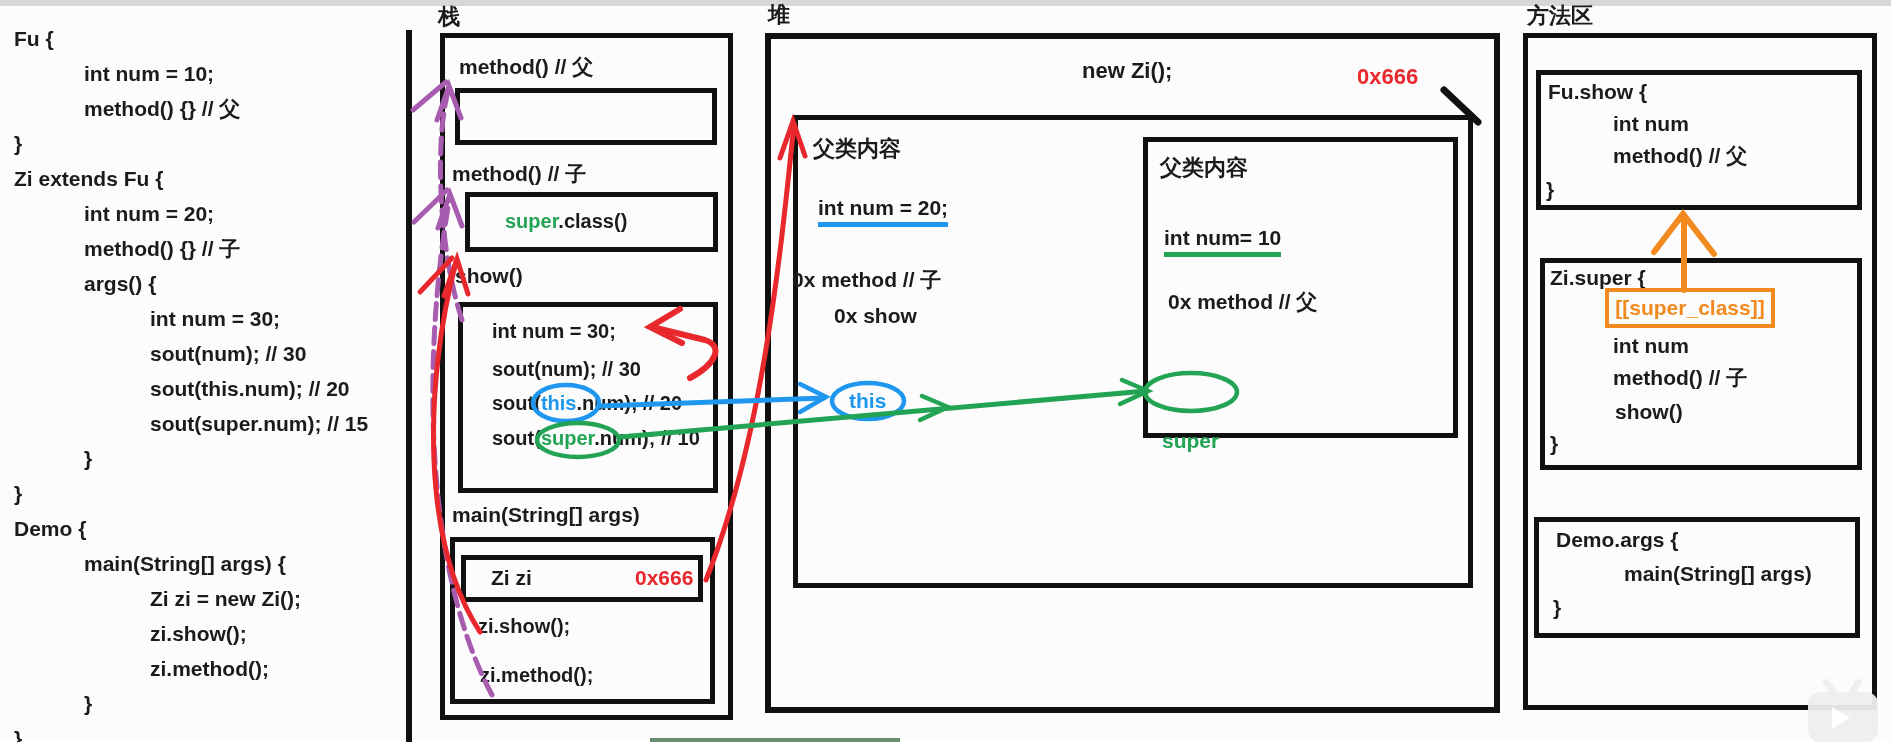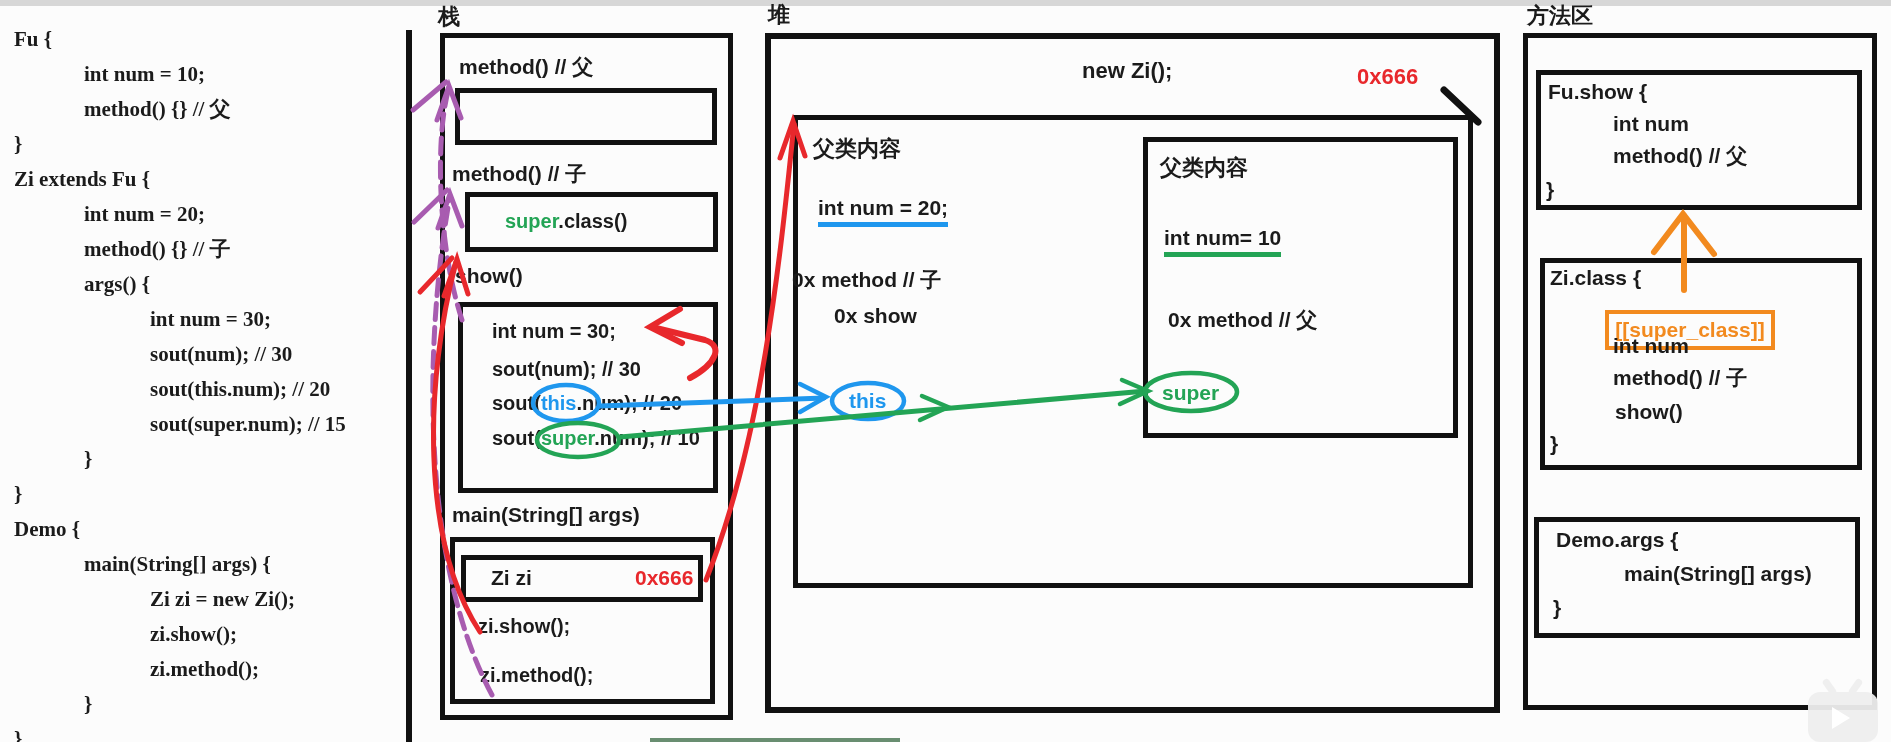--- a/index.html
+++ b/index.html
@@ -8,28 +8,28 @@
   }
   html,body{margin:0;padding:0;background:#888;}
   .canvas{position:relative;width:1891px;height:742px;background:var(--bg);overflow:hidden;
           font-family:"Liberation Sans",sans-serif;color:var(--ink);}
   .topstrip{position:absolute;left:0;top:0;width:1891px;height:6px;background:var(--strip);}
   .divider{position:absolute;left:406px;top:30px;width:6px;height:712px;background:#111;}
   .box{position:absolute;border:5px solid #111;background:transparent;box-sizing:border-box;}
   .b6{border-width:6px;}
   .lbl{position:absolute;font-weight:bold;white-space:pre;line-height:1.15;}
   .f21{font-size:21px;} .f20{font-size:20px;} .f22{font-size:22px;}
-  .code-line{position:absolute;font-weight:bold;font-size:21px;line-height:26px;white-space:pre;color:var(--ink);font-family:Liberation Serif, serif;}
+  .code-line{position:absolute;font-weight:bold;font-size:21px;line-height:26px;white-space:pre;color:var(--ink);}
   .i0{left:14px;} .i1{left:84px;} .i2{left:150px;}
-  .kw-green{color:var(--green);} .kw-blue{color:var(--blue);}
+  .kw-green{color:var(--green);margin-top:48px;} .kw-blue{color:var(--blue);}
   .red-txt{color:var(--red);}
   .u-blue{display:inline-block;border-bottom:5px solid var(--blue);padding-bottom:2px;}
   .u-green{display:inline-block;border-bottom:5px solid var(--green);padding-bottom:2px;}
   .tagbox{position:absolute;border:4px solid var(--orange);color:var(--orange);
-          font-weight:bold;font-size:21px;display:flex;align-items:center;justify-content:center;box-sizing:border-box;margin-top:22px;}
+          font-weight:bold;font-size:21px;display:flex;align-items:center;justify-content:center;box-sizing:border-box;}
   svg.overlay{position:absolute;left:0;top:0;pointer-events:none;}
   .wm{position:absolute;left:1800px;top:676px;width:86px;height:66px;}
   .wm .tv{position:absolute;left:8px;top:16px;width:70px;height:50px;background:rgba(238,238,238,.95);border-radius:12px;}
   .wm .ear-l,.wm .ear-r{position:absolute;top:2px;width:7px;height:18px;background:rgba(238,238,238,.95);border-radius:4px;}
   .wm .ear-l{left:26px;transform:rotate(-35deg);}
   .wm .ear-r{left:52px;transform:rotate(35deg);}
   .wm .tri{position:absolute;left:32px;top:31px;width:0;height:0;border-left:18px solid #fff;
            border-top:11px solid transparent;border-bottom:11px solid transparent;}
   .smudge{position:absolute;left:650px;top:738px;width:250px;height:4px;background:#44724e;opacity:.8;}
 </style>
@@ -99,34 +99,34 @@
   <div class="box" style="left:793px;top:115px;width:680px;height:473px"></div>
   <div class="lbl f22" style="left:813px;top:136px">父类内容</div>
   <div class="lbl f21" style="left:818px;top:196px"><span class="u-blue">int num = 20;</span></div>
   <div class="lbl f21" style="left:792px;top:268px">0x method // 子</div>
   <div class="lbl f21" style="left:834px;top:304px">0x show</div>
   <div class="lbl f21 kw-blue" style="left:849px;top:389px">this</div>
 
   <div class="box" style="left:1143px;top:137px;width:315px;height:301px"></div>
   <div class="lbl f22" style="left:1160px;top:155px">父类内容</div>
   <div class="lbl f21" style="left:1164px;top:226px"><span class="u-green">int num= 10</span></div>
-  <div class="lbl f21" style="left:1168px;top:308px">0x method // 父</div>
+  <div class="lbl f21" style="left:1168px;top:290px">0x method // 父</div>
   <div class="lbl f21 kw-green" style="left:1162px;top:381px">super</div>
 
   <div class="lbl f22" style="left:1527px;top:3px">方法区</div>
   <div class="box" style="left:1523px;top:33px;width:354px;height:677px"></div>
 
   <div class="box" style="left:1536px;top:70px;width:326px;height:140px"></div>
   <div class="lbl f21" style="left:1548px;top:80px">Fu.show {</div>
   <div class="lbl f21" style="left:1613px;top:112px">int num</div>
   <div class="lbl f21" style="left:1613px;top:144px">method() // 父</div>
   <div class="lbl f21" style="left:1546px;top:178px">}</div>
 
   <div class="box" style="left:1540px;top:258px;width:322px;height:212px"></div>
-  <div class="lbl f21" style="left:1550px;top:266px">Zi.class {</div>
+  <div class="lbl f21" style="left:1550px;top:266px">Zi.super {</div>
   <div class="tagbox" style="left:1605px;top:288px;width:170px;height:40px">[[super_class]]</div>
   <div class="lbl f21" style="left:1613px;top:334px">int num</div>
   <div class="lbl f21" style="left:1613px;top:366px">method() // 子</div>
   <div class="lbl f21" style="left:1615px;top:400px">show()</div>
   <div class="lbl f21" style="left:1550px;top:432px">}</div>
 
   <div class="box" style="left:1534px;top:517px;width:326px;height:121px"></div>
   <div class="lbl f21" style="left:1556px;top:528px">Demo.args {</div>
   <div class="lbl f21" style="left:1624px;top:562px">main(String[] args)</div>
   <div class="lbl f21" style="left:1553px;top:596px">}</div>

